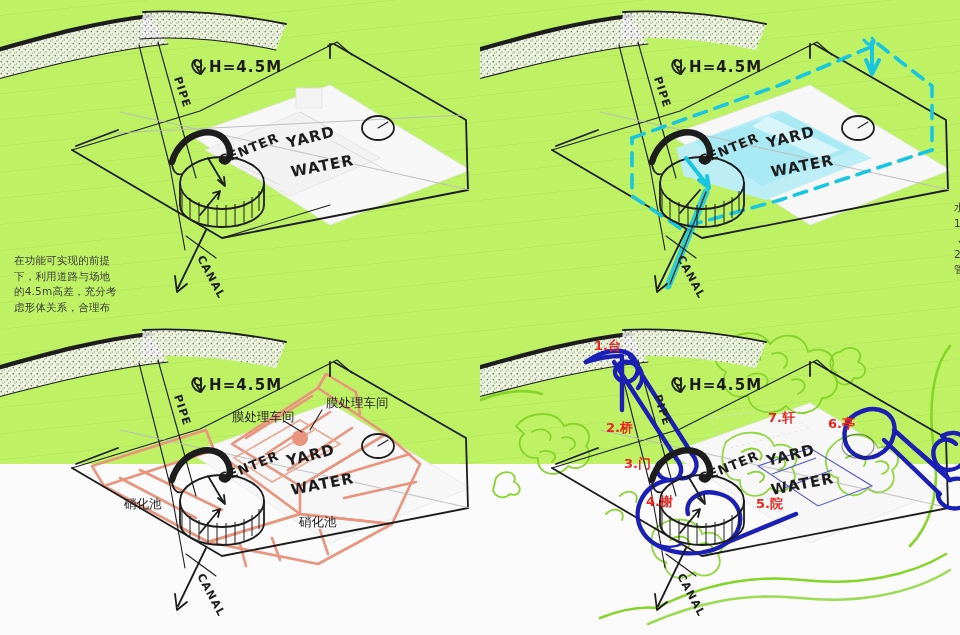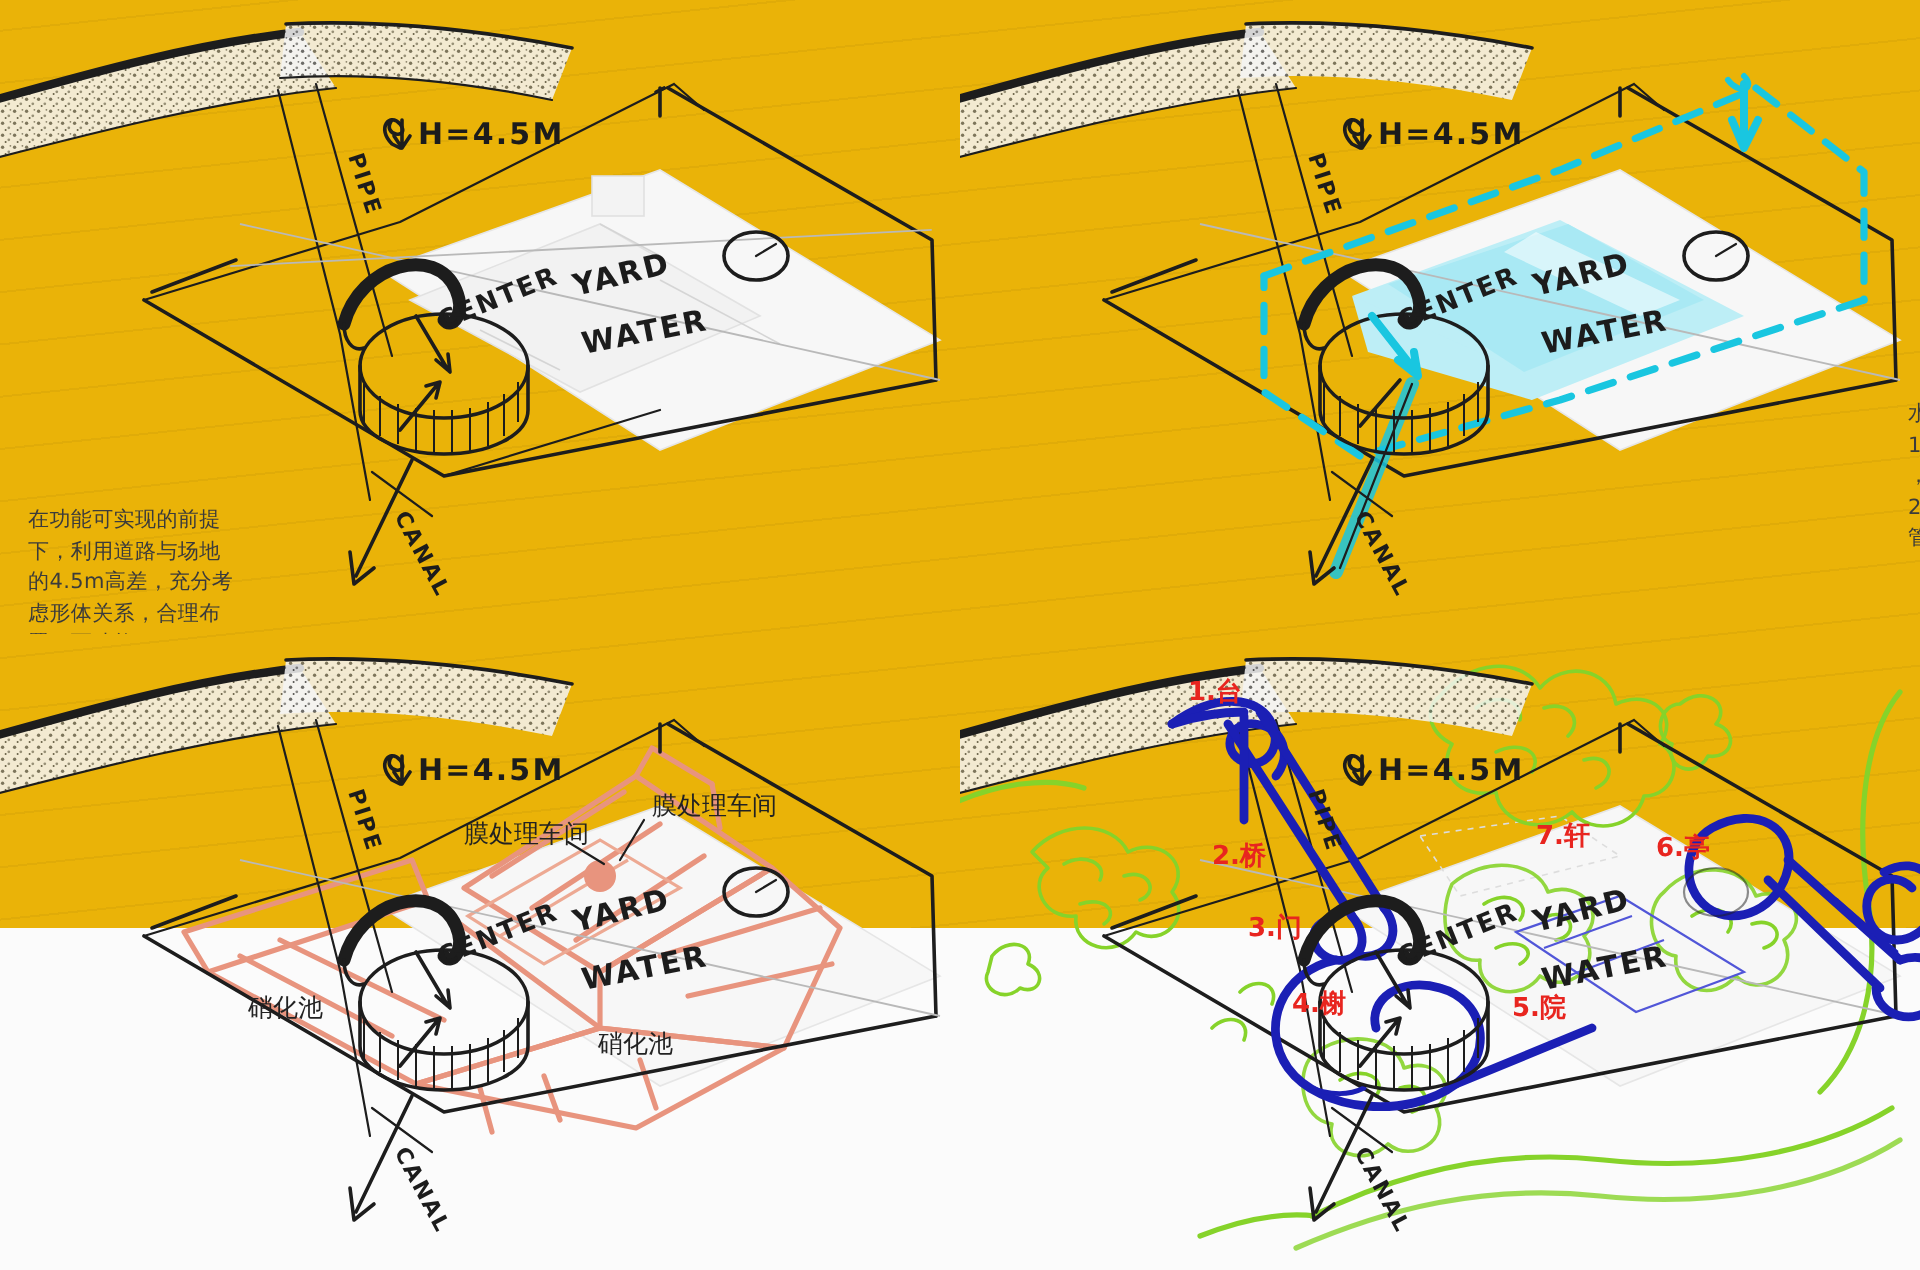--- a/index.html
+++ b/index.html
@@ -1,21 +1,21 @@
 <!DOCTYPE html>
 <html><head>
 <meta charset="utf-8">
 <style>
   html,body{margin:0;padding:0;background:#fff;}
   body{
     width:960px;height:635px;overflow:hidden;
     font-family:"DejaVu Sans","Liberation Sans",sans-serif;
     background:#fbfbfb;
   }
-  #board{position:relative;width:960px;height:464px;background:#eab308;}
+  #board{position:relative;width:960px;height:464px;background:#bef264;}
 
   
   .paperlines{
     position:absolute;inset:0;
     background:repeating-linear-gradient(
        -6deg, rgba(0,0,0,0.045) 0px, rgba(0,0,0,0.045) 1px,
        rgba(0,0,0,0) 1px, rgba(0,0,0,0) 26px);
     pointer-events:none;
   }
 

